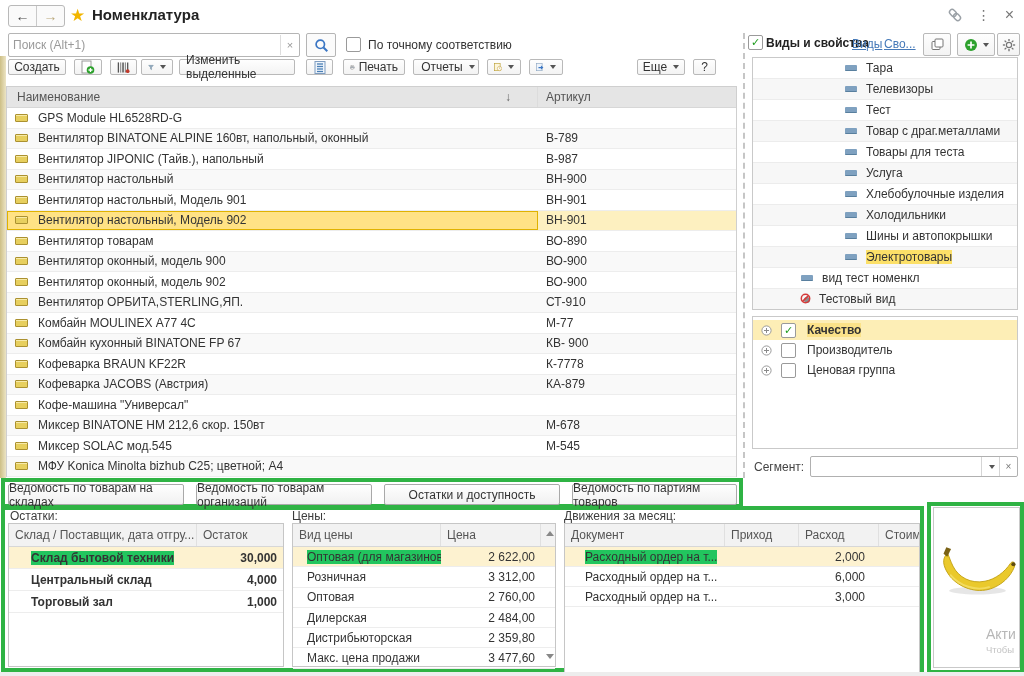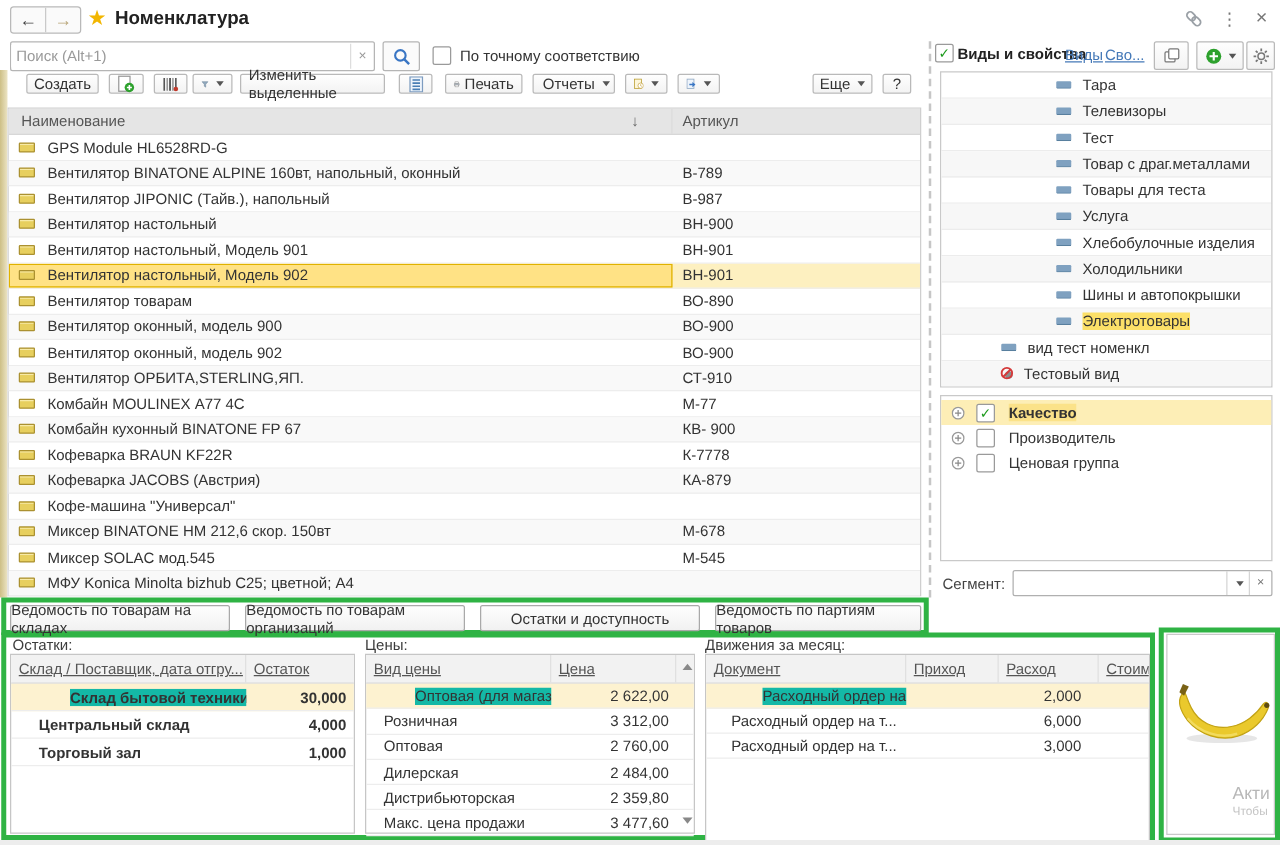--- a/index.html
+++ b/index.html
@@ -17,21 +17,21 @@
   
   #searchwrap{position:absolute;left:8px;top:33px;width:290px;height:22px;border:1px solid #b5b5b5;border-radius:2px;background:#fff;display:flex;align-items:center;}
   #searchinput{flex:1;border:0;outline:none;padding:0 4px;font:inherit;color:#333;height:18px;}
   #searchinput::placeholder{color:#9a9a9a;}
   .searchclear{width:18px;text-align:center;color:#999;border-left:1px solid #ddd;font-size:11px;line-height:20px;}
   #searchbtn{position:absolute;left:306px;top:33px;width:28px;height:22px;border:1px solid #b5b5b5;border-radius:2px;background:#fbfbfb;display:flex;align-items:center;justify-content:center;}
   .cb{width:13px;height:13px;border:1px solid #9a9a9a;border-radius:2px;background:#fff;display:inline-flex;align-items:center;justify-content:center;font-size:11px;font-weight:bold;color:#1d9b1d;}
   #exactwrap{position:absolute;left:346px;top:37px;display:flex;align-items:center;gap:7px;}
   
   .tbtn{position:absolute;top:59px;height:16px;border:1px solid #b9b9b9;border-radius:2px;background:linear-gradient(#fefefe,#f3f3f3);
-    display:flex;align-items:center;justify-content:center;gap:4px;color:#333;font-size:12px;box-sizing:border-box;padding:0 6px;margin-left:13px;}
+    display:flex;align-items:center;justify-content:center;gap:4px;color:#333;font-size:12px;box-sizing:border-box;padding:0 6px;}
   .dd{width:0;height:0;border-left:3.5px solid transparent;border-right:3.5px solid transparent;border-top:4px solid #555;margin-left:2px;}
   
   #leftstrip{position:absolute;left:0;top:56px;width:6px;height:422px;background:linear-gradient(90deg,#cdbf86,#ece4c4);}
   .vsplit{position:absolute;border-left:2px dashed #c6c6c6;width:0;}
   
   #catalog{position:absolute;left:6px;top:86px;width:731px;height:391px;border:1px solid #cfcfcf;box-sizing:border-box;background:#fff;}
   #cathead{display:flex;height:20px;background:#e5e5e5;border-bottom:1px solid #d7d7d7;color:#555;}
   .cath-name{width:531px;border-right:1px solid #dcdcdc;position:relative;line-height:20px;padding-left:10px;box-sizing:border-box;}
   .cath-art{flex:1;line-height:20px;padding-left:8px;}
   .sortarrow{position:absolute;right:26px;top:0;color:#666;}
@@ -68,26 +68,26 @@
   #segcombo{position:absolute;left:56px;top:0;width:208px;height:21px;border:1px solid #b0b0b0;border-radius:2px;background:#fff;box-sizing:border-box;display:flex;}
   #segcombo .fill{flex:1;}
   .combocell{width:17px;border-left:1px solid #d5d5d5;display:flex;align-items:center;justify-content:center;color:#777;font-size:10px;}
   
   .greenbox{position:absolute;border:4px solid #2fb344;box-sizing:border-box;pointer-events:none;}
   
   .repbtn{position:absolute;top:484px;height:21px;border:1px solid #a9a9a9;border-radius:2px;background:linear-gradient(#fefefe,#f1f1f1);display:flex;align-items:center;justify-content:center;font-size:12px;color:#333;box-sizing:border-box;}
   
   .panellabel{position:absolute;top:509px;color:#3c3c3c;}
   .btable{position:absolute;top:523px;border:1px solid #c6c6c6;box-sizing:border-box;background:#fff;}
-  .bhead{display:flex;background:#f2f2f2;border-bottom:1px solid #d7d7d7;height:22px;color:#555;text-decoration:underline;}
+  .bhead{display:flex;background:#f2f2f2;border-bottom:1px solid #d7d7d7;height:22px;color:#555;}
   .bhead>div{line-height:22px;padding-left:6px;border-right:1px solid #e0e0e0;box-sizing:border-box;white-space:nowrap;overflow:hidden;}
   .bhead>div:last-child{border-right:0;}
   .brow{display:flex;border-bottom:1px solid #ededed;box-sizing:border-box;align-items:center;}
   .brow.sel{background:#fdf2d0;}
-  .texthl{background:#14b8a6;margin-left:25px;}
+  .texthl{background:#22c55e;}
   #stocktbl{left:8px;width:276px;height:144px;}
   #stocktbl .bhead .h0{width:188px;} #stocktbl .bhead .h1{flex:1;}
   #stocktbl .brow{height:22px;}
   .st-name{width:188px;padding-left:22px;box-sizing:border-box;font-weight:bold;white-space:nowrap;overflow:hidden;}
   .st-val{flex:1;text-align:right;padding-right:6px;font-weight:bold;}
   #pricestbl{left:292px;width:264px;height:144px;}
   #pricestbl .bhead .h0{width:148px;} #pricestbl .bhead .h1{width:100px;} #pricestbl .bhead .h2{width:8px;padding:0;}
   #pricestbl .brow{height:20.3px;}
   .pr-name{width:148px;padding-left:14px;box-sizing:border-box;white-space:nowrap;overflow:hidden;}
   .pr-val{width:100px;text-align:right;padding-right:6px;box-sizing:border-box;}

